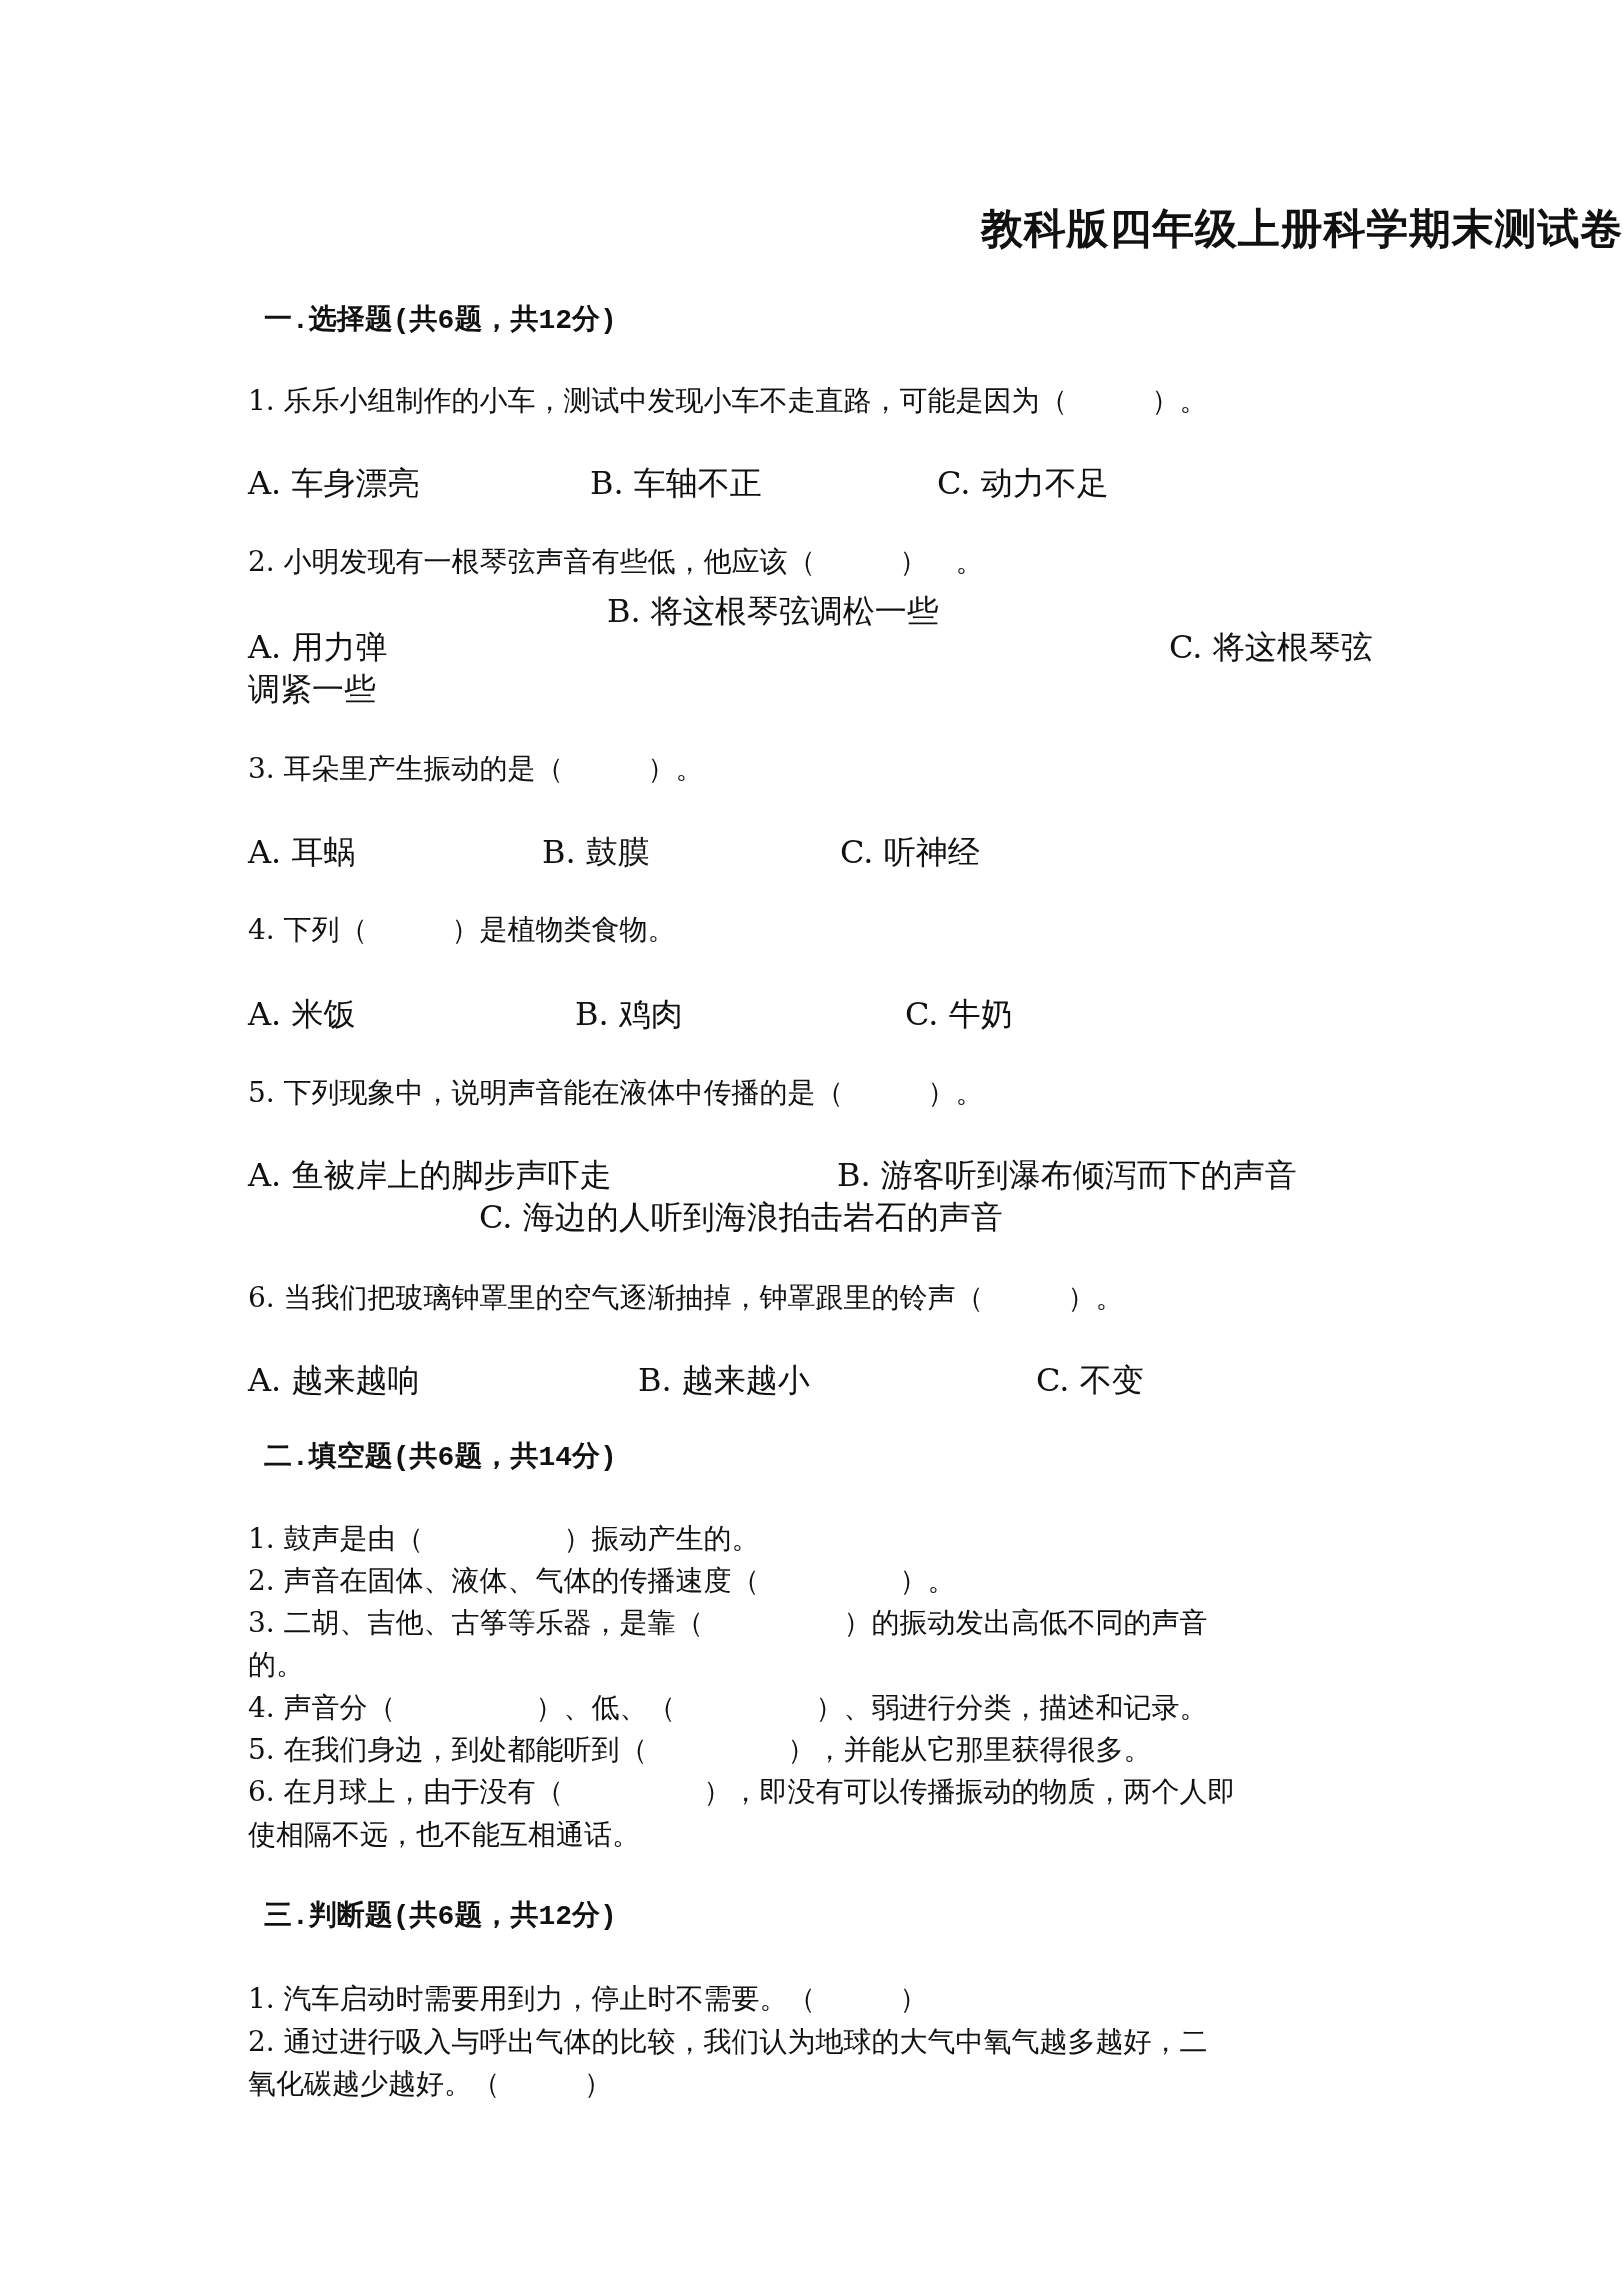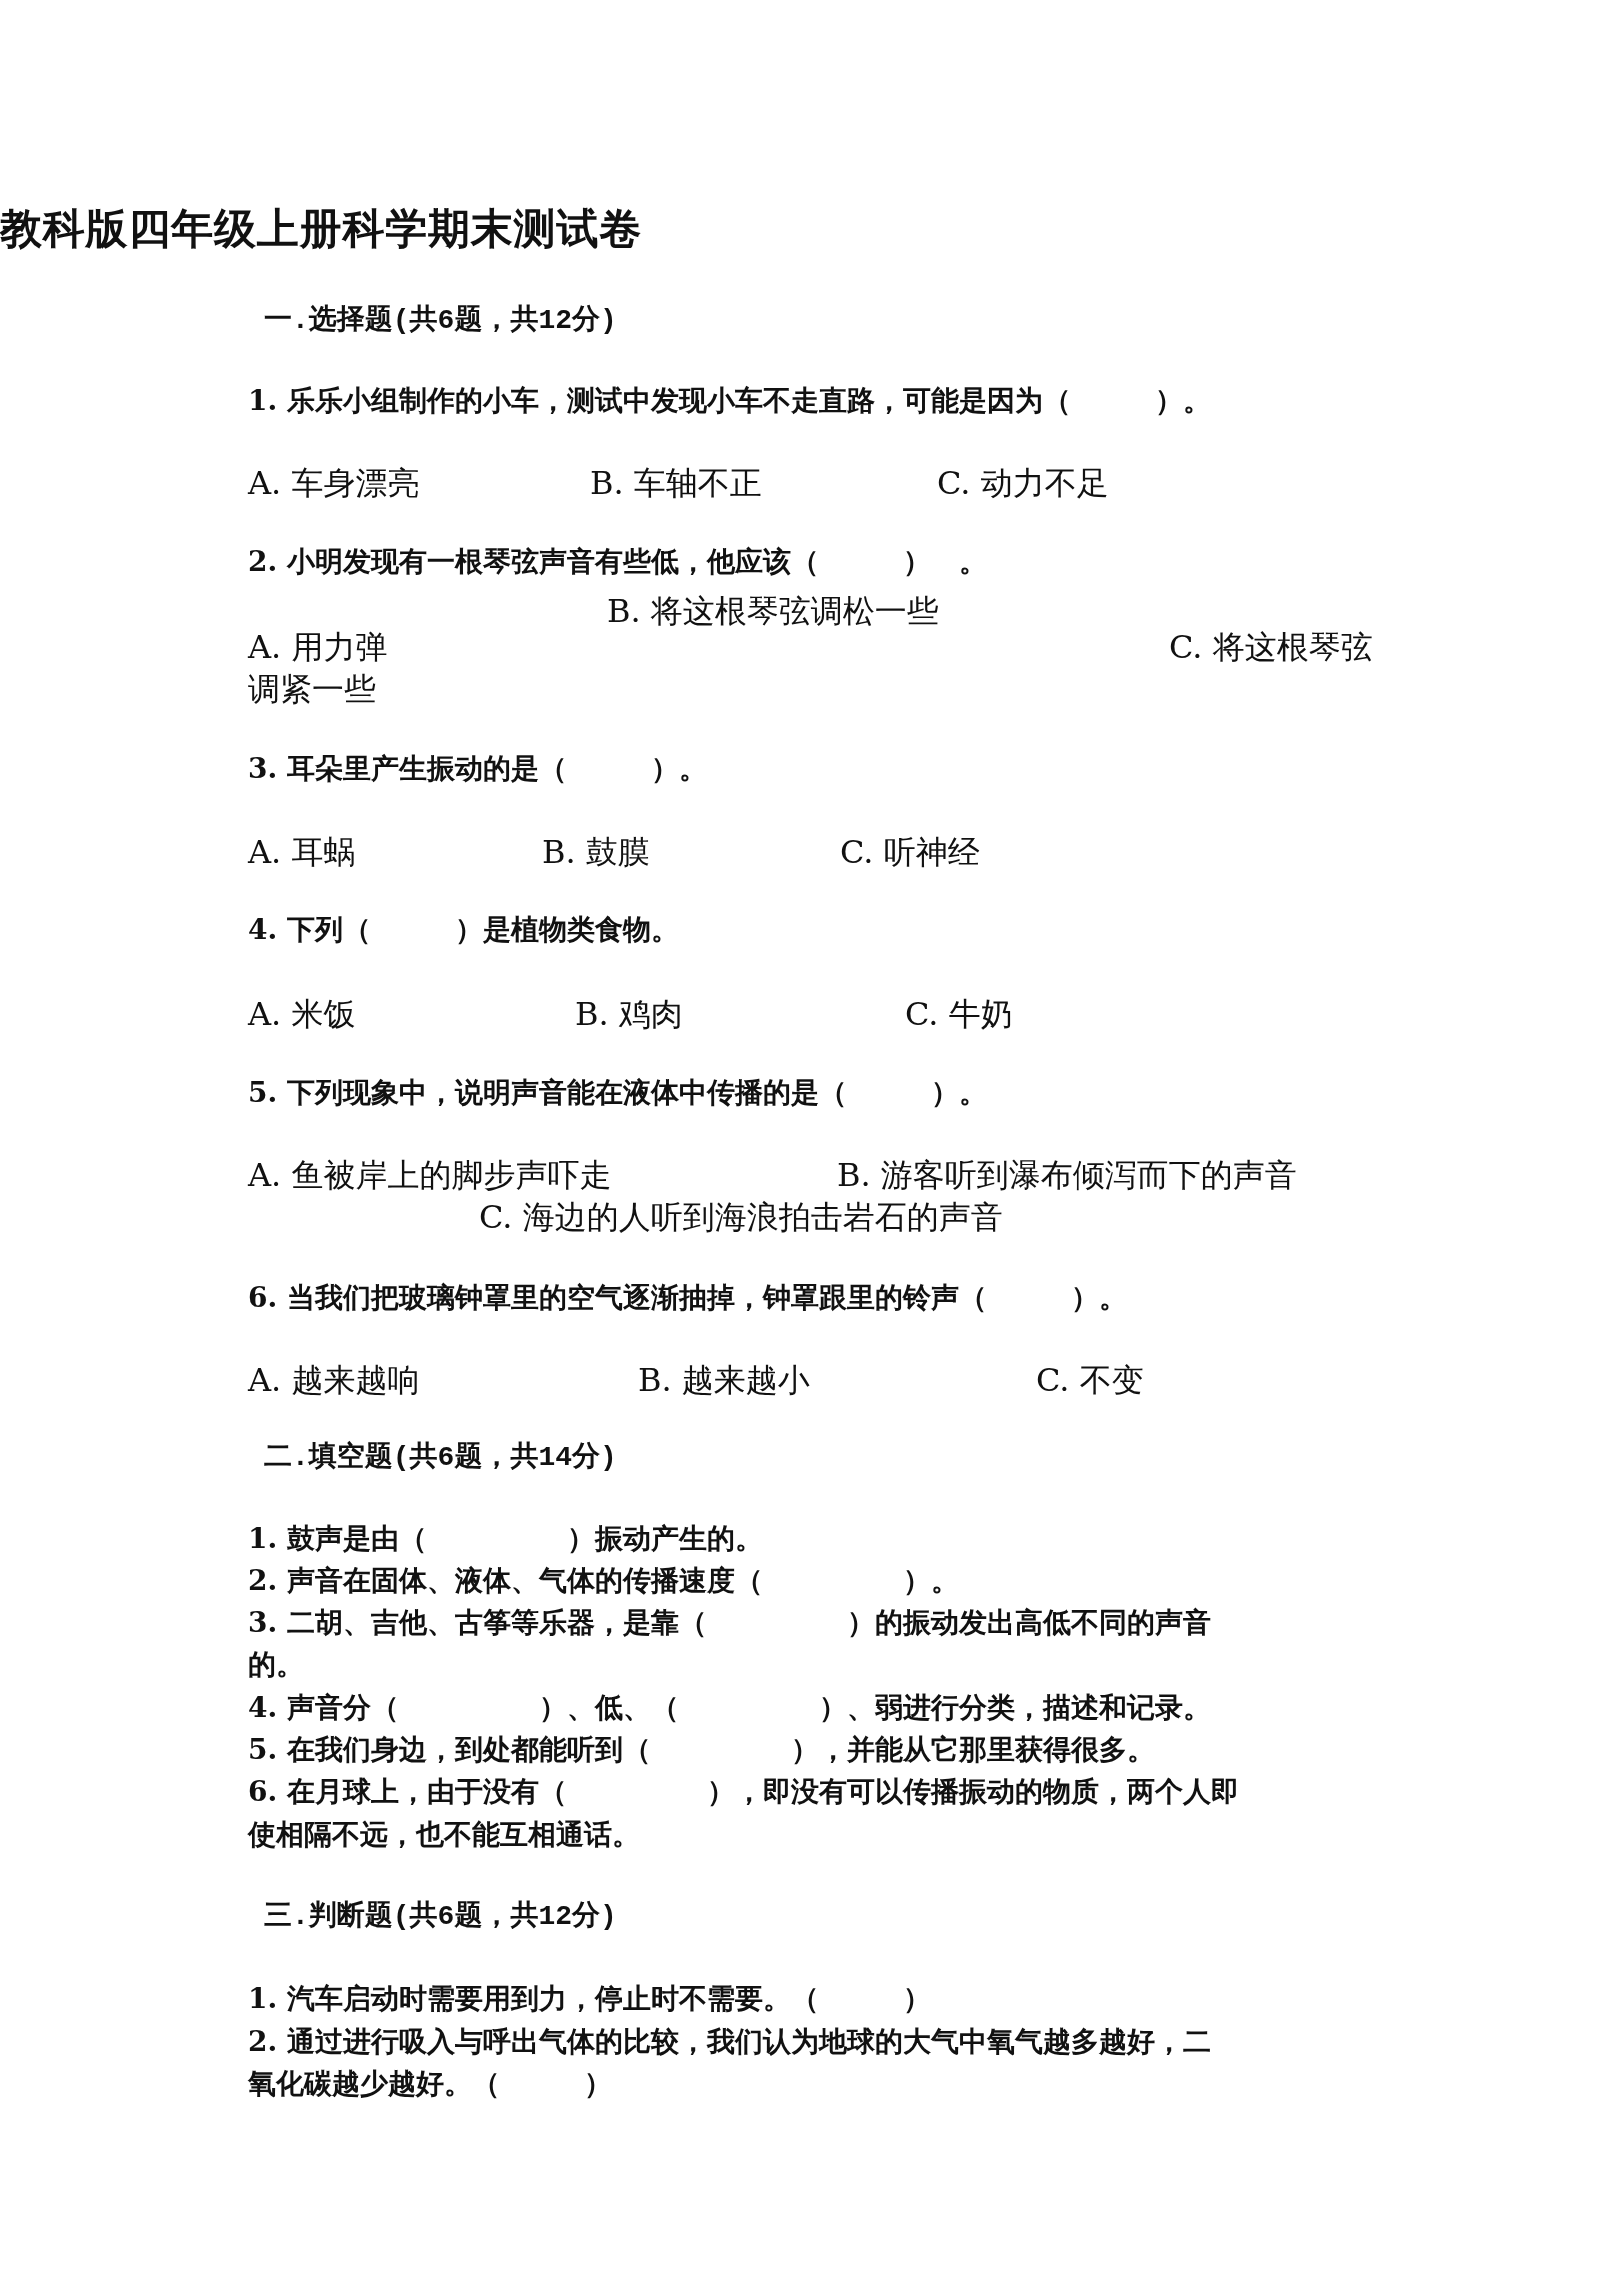--- a/index.html
+++ b/index.html
@@ -1,23 +1,23 @@
 <!DOCTYPE html>
 <html style="font-size:13.5px"><head>
 <meta charset="utf-8">
 <style>
   html, body { margin: 0; padding: 0; background: #ffffff; }
   body { width: 1623px; height: 2295px; position: relative; overflow: hidden;
          font-family: "DejaVu Serif", "Liberation Serif", serif; color: #111; }
   .abs { position: absolute; white-space: nowrap; }
-  .title { left: 0; width: 1623px; text-align: left; top: 201px; font-size: 42px;
+  .title { left: 0; width: 1623px; text-align: right; top: 201px; font-size: 42px;
            font-weight: bold; font-family: Liberation Mono, monospace; letter-spacing: 0.8px; }
   .section { left: 264px; font-size: 28px; font-weight: bold;
              font-family: Liberation Mono, monospace; }
-  .line { left: 248px; font-size: 28px; line-height: 42px; font-weight: bold; }
+  .line { left: 248px; font-size: 28px; line-height: 42px; }
   .opt { font-size: 32px; }
 </style>
 </head>
 <body>
 
 <div class="abs title">教科版四年级上册科学期末测试卷</div>
 
 <div class="abs section" style="top:300px">一.选择题(共6题，共12分)</div>
 
 <div class="abs line" style="top:380px">1. 乐乐小组制作的小车，测试中发现小车不走直路，可能是因为（　　　）。</div>

